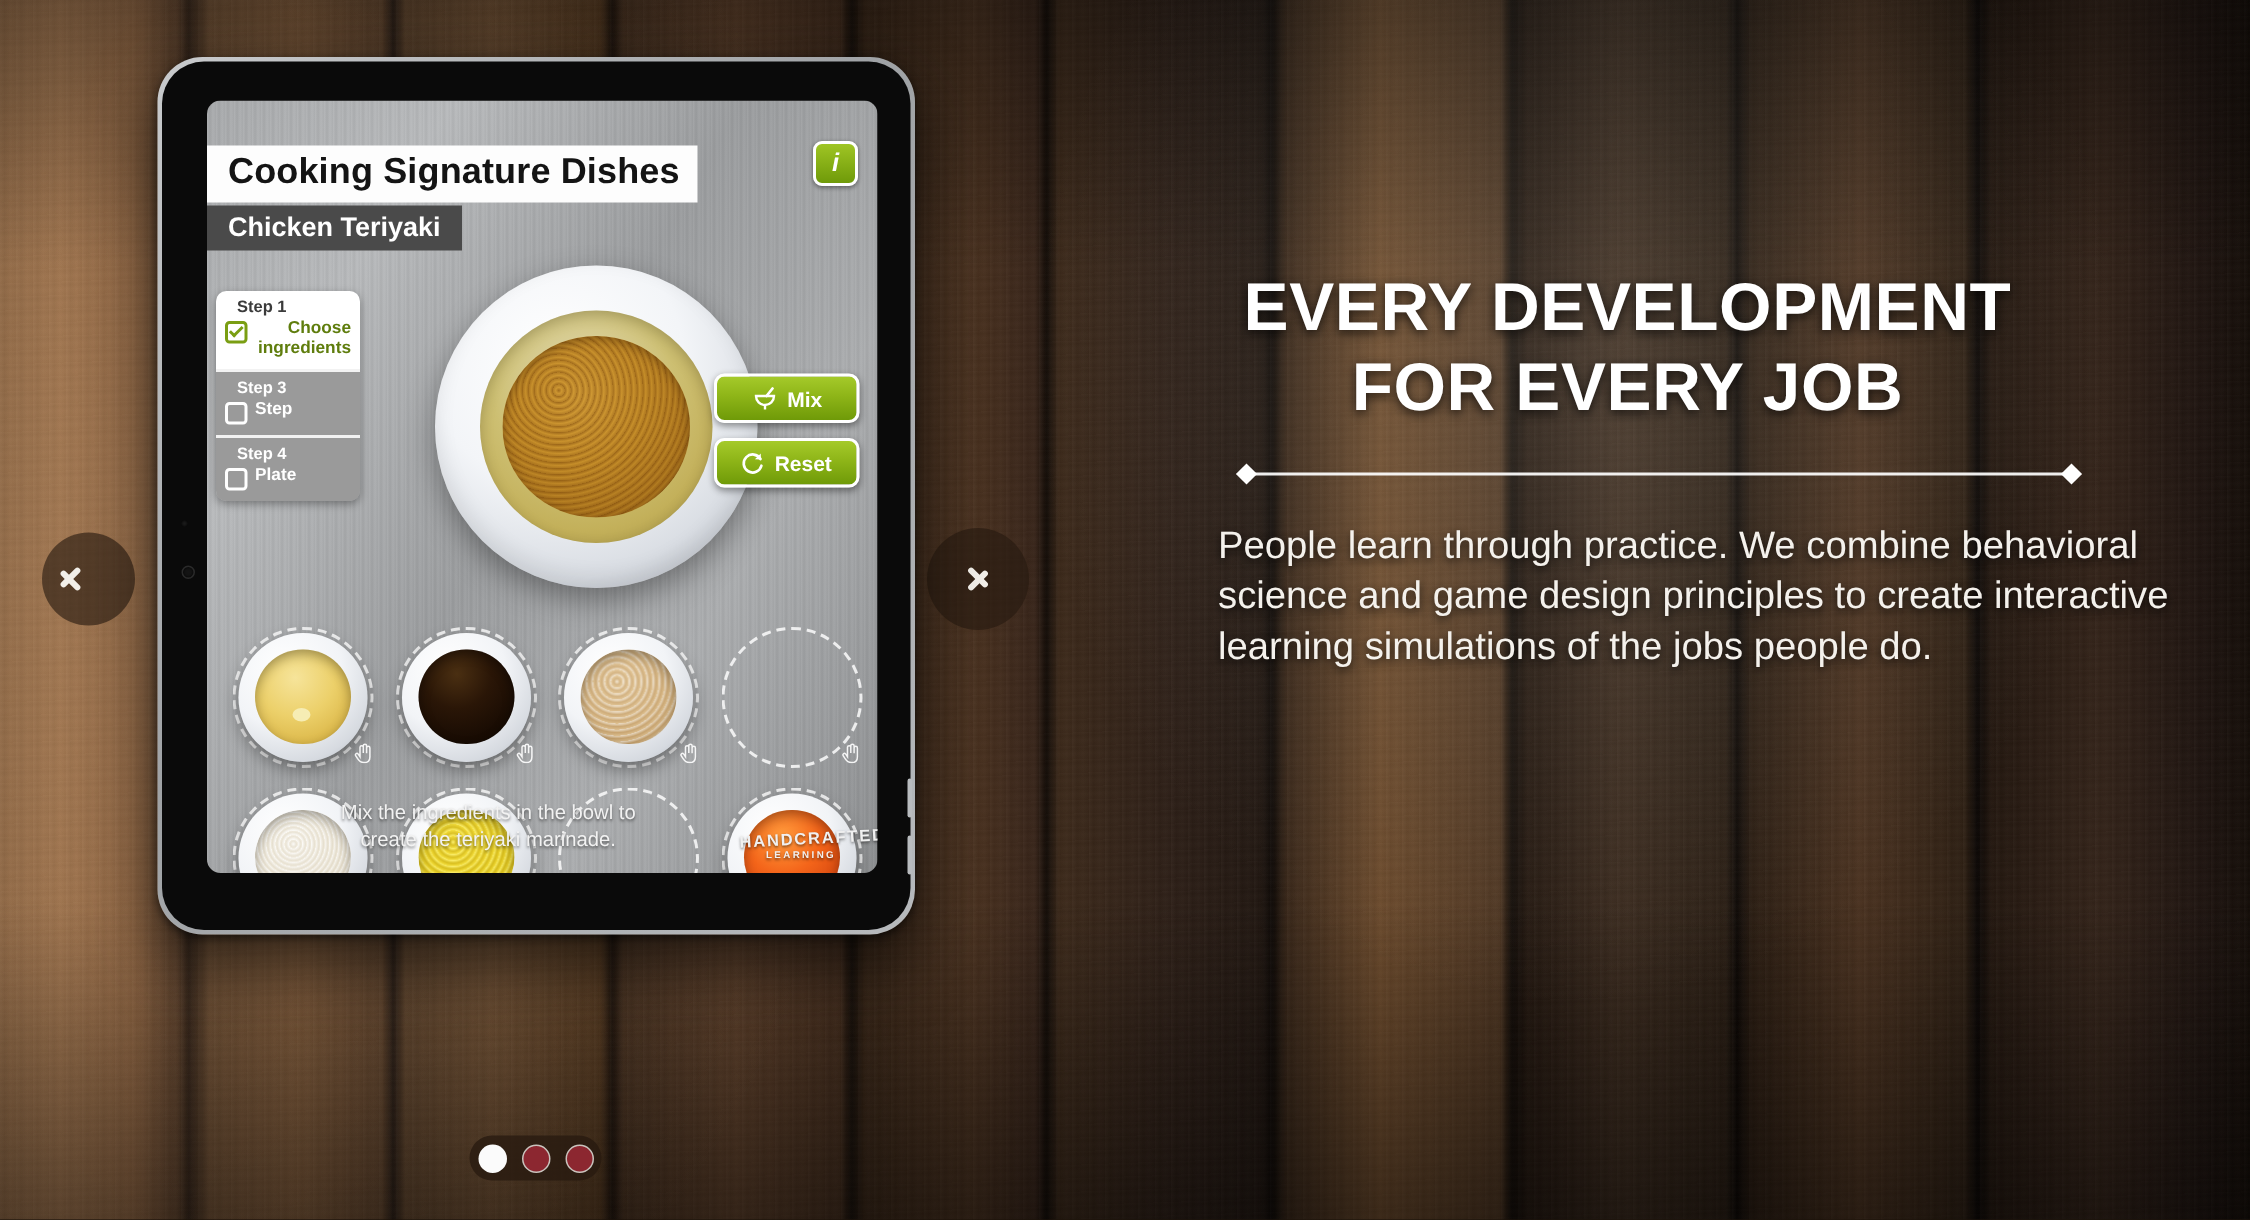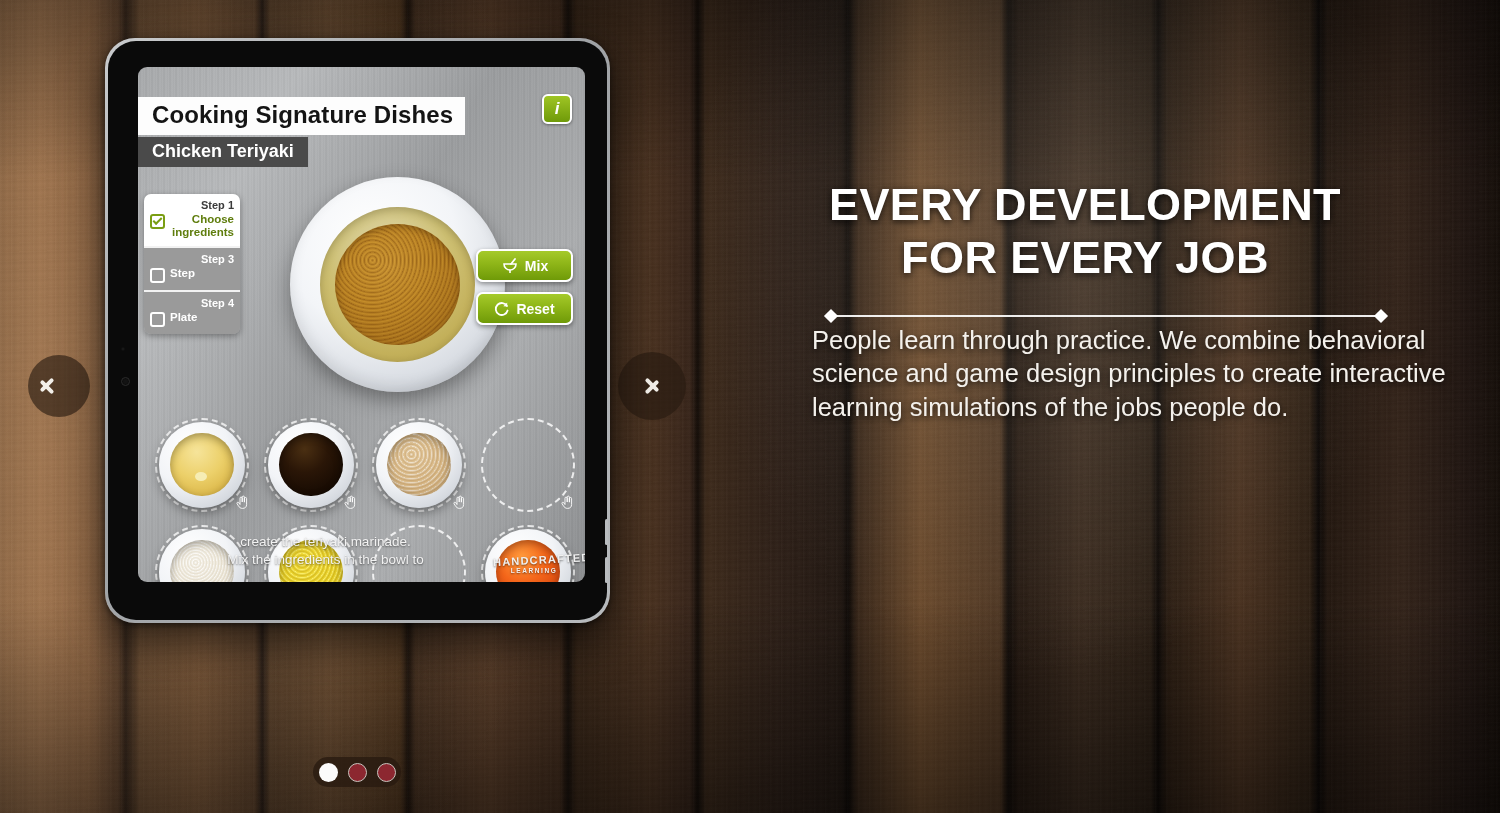--- a/index.html
+++ b/index.html
@@ -146,21 +146,21 @@
   }
   .step {
     padding: 5px 6px 7px 6px; position: relative;
     border-bottom: 2px solid #f2f2f2;
   }
   .step:last-child { border-bottom: none; }
   .step.done    { background: #ffffff; }
   .step.active  { background: #7a9e13; }
   .step.pending { background: #9a9a9a; }
   .step-num {
-    font-size: 11px; font-weight: bold; text-align: right; line-height: 1.1;
+    font-size: 11px; font-weight: bold; text-align: left; line-height: 1.1;
     margin-bottom: 2px; margin-left: 8px;
   }
   .step.done .step-num    { color: #3b3b3b; }
   .step.active .step-num  { color: #ffffff; }
   .step.pending .step-num { color: #ffffff; }
   .step-row { display: flex; align-items: flex-start; gap: 5px; }
   .cbox {
     flex: 0 0 auto; width: 15px; height: 15px; border-radius: 3px;
     border: 2px solid #fff; background: transparent; margin-top: 1px;
     display: flex; align-items: center; justify-content: center;
@@ -288,21 +288,21 @@
     position: absolute; left: 5px; right: 5px; top: 4px; height: 1.5px;
     background: rgba(255,255,255,.92);
   }
   .divider .dia {
     position: absolute; top: 0; width: 10px; height: 10px;
     background: #fff; transform: rotate(45deg);
   }
   .divider .dia.l { left: 0; }
   .divider .dia.r { right: 0; }
   .body-copy {
-    position: absolute; left: 112px; top: 324px; width: 640px;
+    position: absolute; left: 112px; top: 348px; width: 640px;
     color: #f4f1ec; font-size: 25.5px; line-height: 1.31;
     text-shadow: 0 2px 6px rgba(0,0,0,.72);
   }
 </style>
 </head>
 <body>
 
 <div id="stage">
 
   <div class="wood-base"></div>
@@ -444,22 +444,22 @@
               <div class="bowl">
                 <div class="fill f-chili"></div>
               </div>
               <svg class="hand-ico" width="13" height="14" viewBox="0 0 13 14">
                 <path d="M4 9.5 V3.2 a1.1 1.1 0 0 1 2.2 0 V7 V2.2 a1.1 1.1 0 0 1 2.2 0 V7.2 V3.6 a1.1 1.1 0 0 1 2.2 0 V9.6 c0 2.4 -1.6 3.8 -4 3.8 c-2.2 0 -3.3 -1.1 -4.2 -2.6 L1 8.6 a1 1 0 0 1 1.7 -1 Z" fill="none" stroke="rgba(255,255,255,.9)" stroke-width="1"></path>
               </svg>
             </div>
           </div>
 
         <div class="caption">
+          <div>Mix the ingredients in the bowl to</div>
           <div>create the teriyaki marinade.</div>
-          <div>Mix the ingredients in the bowl to</div>
         </div>
 
         <div class="hc-logo">
           <div class="hc-main">HANDCRAFTED</div>
           <div class="hc-sub">LEARNING</div>
         </div>
 
       </div>
     </div>
   </div>

